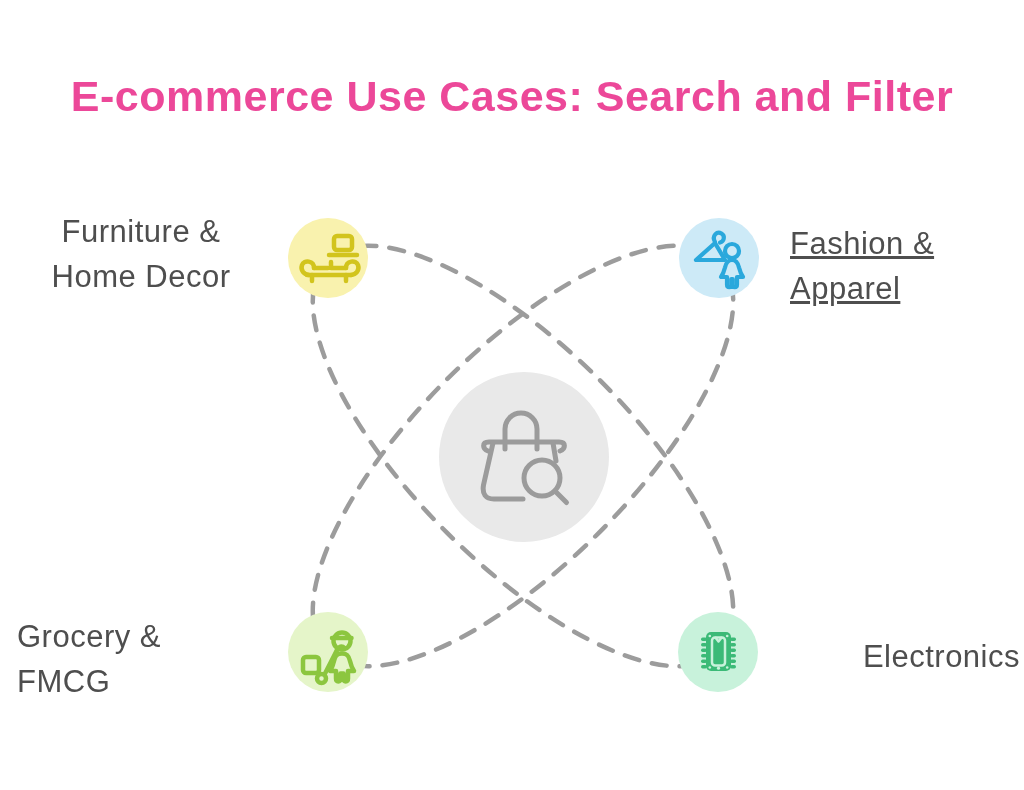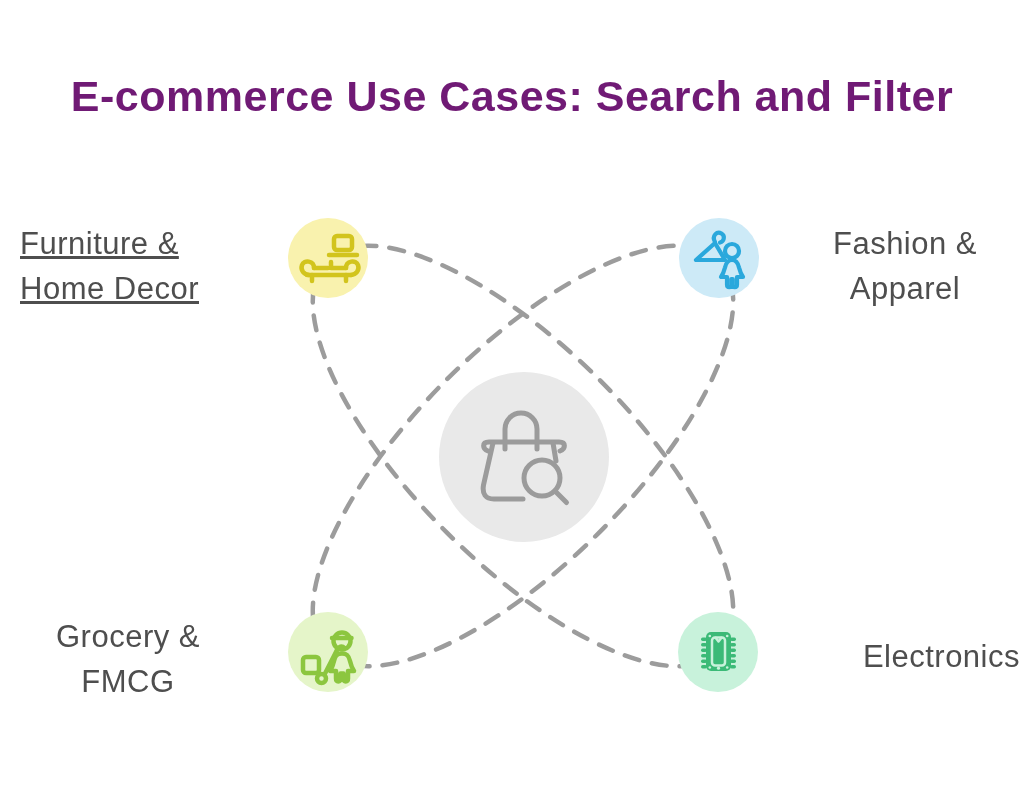--- a/index.html
+++ b/index.html
@@ -10,40 +10,40 @@
     overflow:hidden;
     font-family:"Liberation Sans", sans-serif;
   }
   .title{
     position:absolute;
     top:72px;left:0;width:1024px;
     text-align:center;
     font-size:43px;
     font-weight:bold;
     letter-spacing:0.5px;
-    color:#701a75;
+    color:#ec4899;
   }
   .orbits{position:absolute;left:0;top:0;}
   .node{position:absolute;}
   .node-tl{left:288px;top:218px;}
   .node-tr{left:679px;top:218px;}
   .node-bl{left:288px;top:612px;}
   .node-br{left:678px;top:612px;}
   .hub{position:absolute;left:439px;top:372px;}
   .label{
     position:absolute;
     font-size:31px;
     line-height:45px;
     letter-spacing:0.5px;
     color:#4e4e4e;
     white-space:pre-line;
   }
-  .label-furniture{left:20px;top:221px;width:242px;text-align:left;text-decoration:underline;}
-  .label-fashion{left:790px;top:221px;width:230px;text-align:center;}
-  .label-grocery{left:7px;top:614px;width:242px;text-align:center;}
+  .label-furniture{left:20px;top:209px;width:242px;text-align:center;}
+  .label-fashion{left:790px;top:221px;width:230px;text-align:left;text-decoration:underline;}
+  .label-grocery{left:17px;top:614px;width:242px;text-align:left;}
   .label-electronics{left:790px;top:634px;width:230px;text-align:right;}
 </style>
 </head>
 <body>
 
 <div class="canvas">
 
   <svg class="orbits" width="1024" height="790" viewBox="0 0 1024 790">
     <ellipse cx="523" cy="456" rx="277" ry="108" transform="rotate(45 523 456)" fill="none" stroke-width="4.5" stroke-dasharray="15 13" stroke-linecap="round" stroke="#9c9c9c"></ellipse>
     <ellipse cx="523" cy="456" rx="277" ry="108" transform="rotate(-45 523 456)" fill="none" stroke-width="4.5" stroke-dasharray="15 13" stroke-linecap="round" stroke="#9c9c9c"></ellipse>

